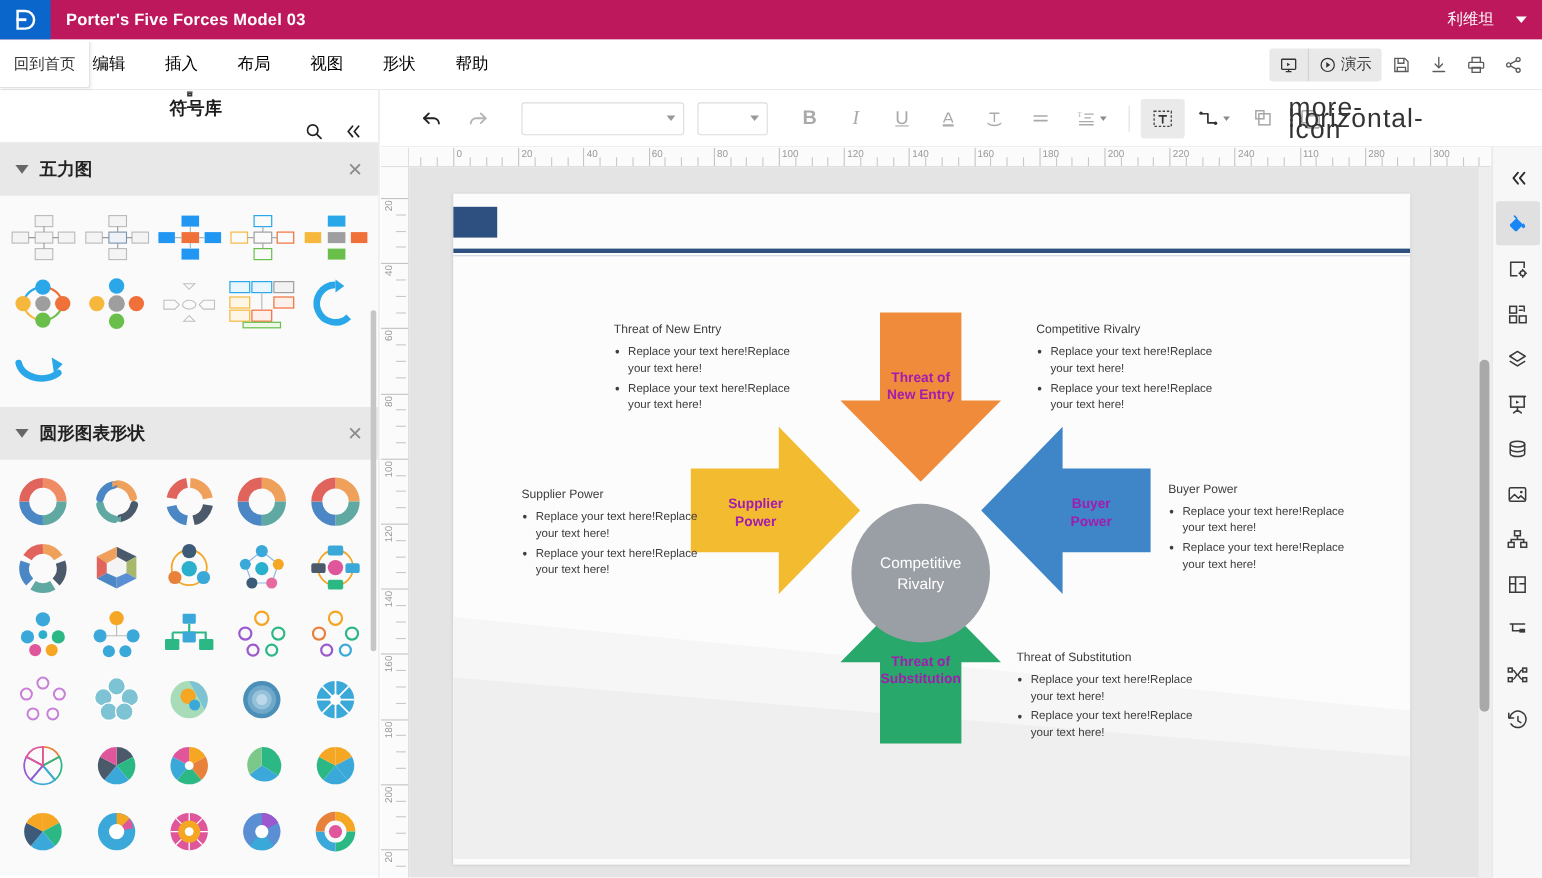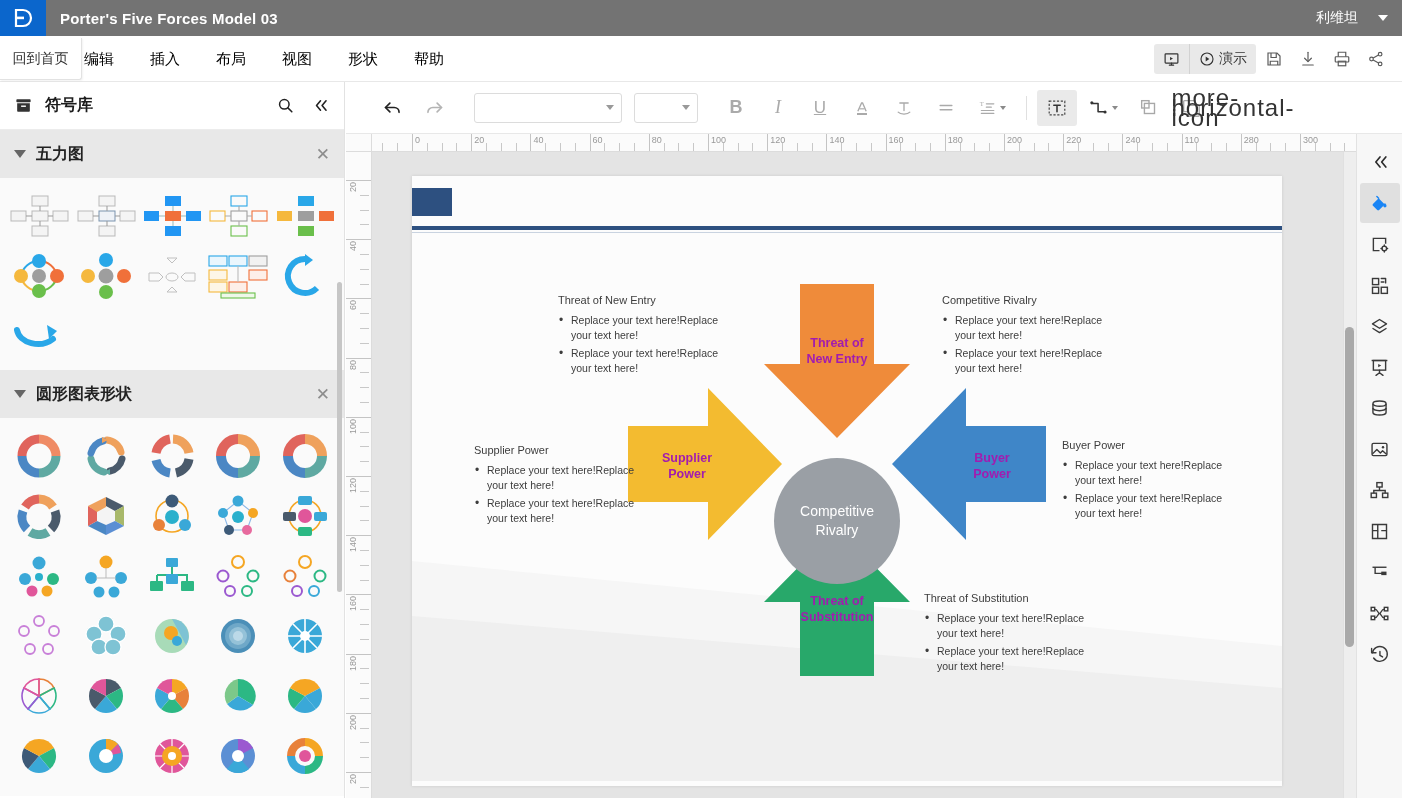--- a/index.html
+++ b/index.html
@@ -7,21 +7,21 @@
     width: 1402px; height: 798px;
     overflow: hidden;
     font-family: "Liberation Sans", "DejaVu Sans", sans-serif;
     background: #ffffff;
   }
   #app { position: relative; width: 1402px; height: 798px; }
 
   
   .titlebar {
     position: absolute; left: 0; top: 0; width: 1402px; height: 36px;
-    background: #737373; display: flex; align-items: center;
+    background: #be185d; display: flex; align-items: center;
   }
   .logo-box {
     width: 46px; height: 36px; background: #0b66cc;
     display: flex; align-items: center; justify-content: center;
   }
   .doc-title {
     color: #ffffff; font-size: 15px; font-weight: 600; margin-left: 14px;
     letter-spacing: .2px;
   }
   .user-area {
@@ -106,20 +106,21 @@
   }
 
   
   .leftpanel {
     position: absolute; left: 0; top: 82px; width: 345px; height: 716px;
     background: #ffffff; border-right: 1px solid #e2e2e2; overflow: hidden;
   }
   .lib-header {
     height: 48px; display: flex; align-items: center; padding: 0 14px;
     border-bottom: 1px solid #ececec;
+    flex-direction: column;
   }
   .lib-title { font-size: 16px; font-weight: 700; color: #1c1c1c; margin-left: 12px; }
   .lib-actions { margin-left: auto; display: flex; align-items: center; gap: 16px; }
   .lib-act { cursor: pointer; color: #333; display: flex; }
 
   .grp-header {
     height: 48px; background: #e8e8e8; display: flex; align-items: center;
     padding: 0 14px; cursor: pointer;
   }
   .grp-caret {

